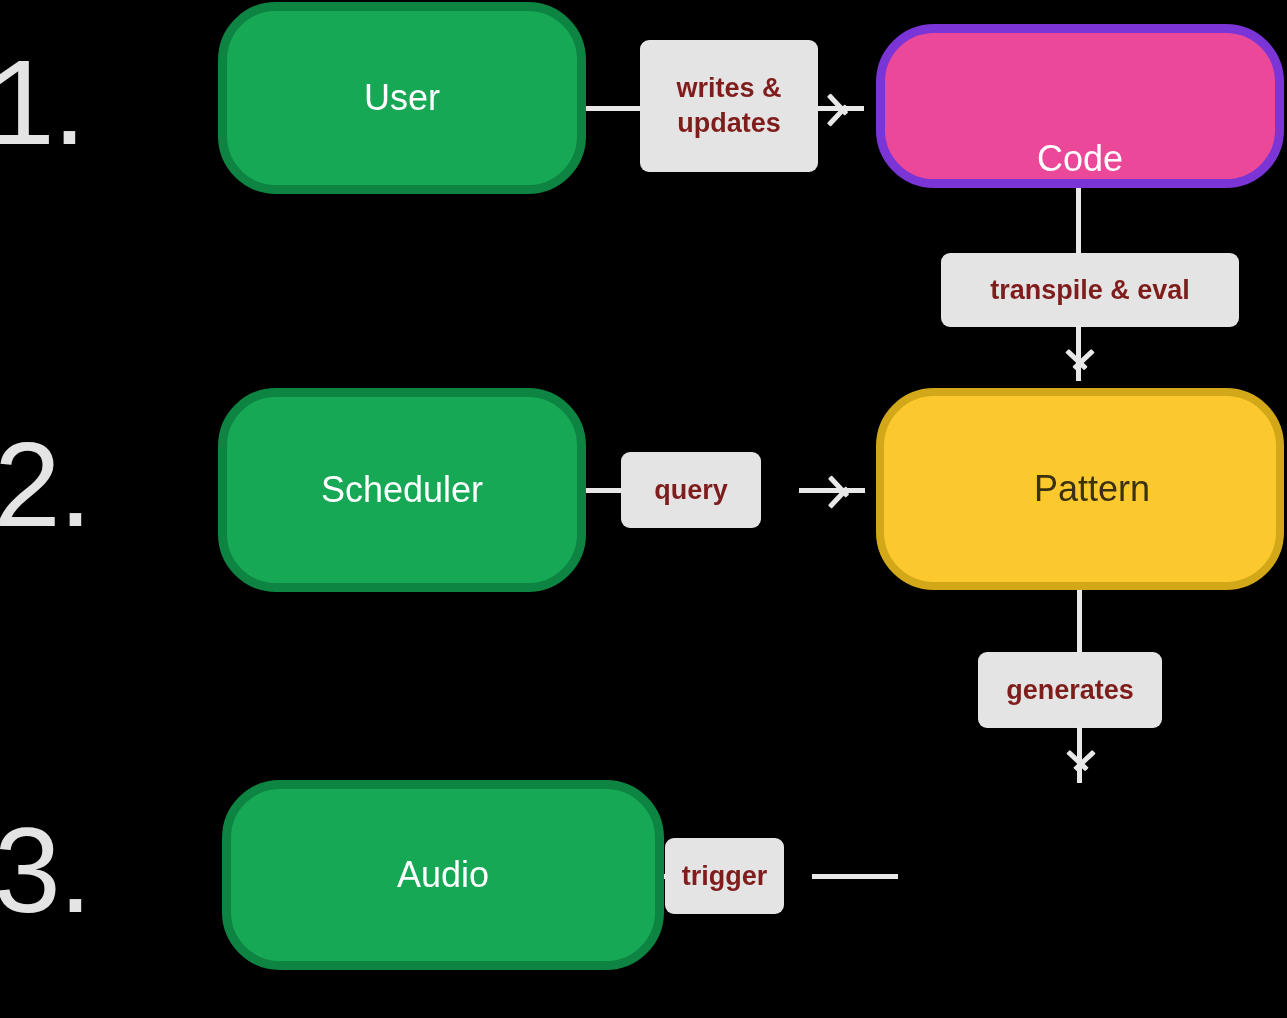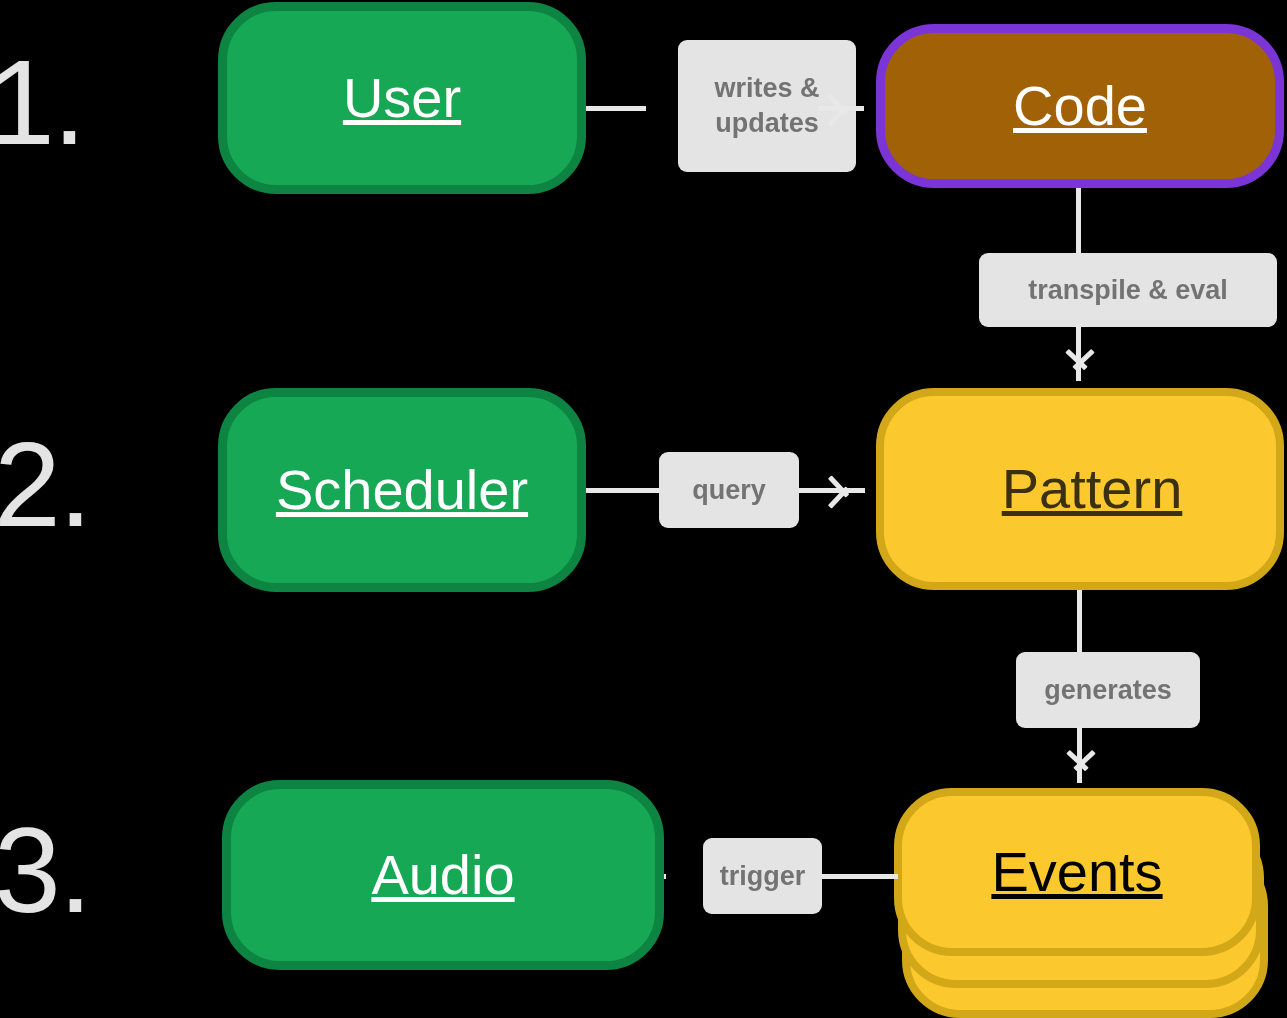--- a/index.html
+++ b/index.html
@@ -38,37 +38,37 @@
     border-radius: 58px;
     border-style: solid;
     display: flex;
     align-items: center;
     justify-content: center;
     text-align: center;
   }
   .node-label {
     font-family: "Liberation Sans", sans-serif;
     font-weight: 400;
-    font-size: 56px;
+    font-size: 36px;
     line-height: 1.1;
     letter-spacing: 0px;
-    text-decoration: underline;
   }
 
   .node.green {
     background: #16a854;
     border-color: #0d8442;
     border-width: 9px;
   }
   .node.green .node-label { color: #ffffff; }
 
   .node.purple {
-    background: #a16207;
+    background: #ec4899;
     border-color: #7b34d6;
     border-width: 9px;
+    align-items: flex-end;
   }
   .node.purple .node-label { color: #ffffff; }
 
   .node.yellow {
     background: #fbc92e;
     border-color: #d2a818;
     border-width: 8px;
   }
   .node.yellow .node-label { color: #3b3012; }
 
@@ -122,32 +122,31 @@
   
   .arrow.down i:nth-child(1)  { width: 26px; height: 5px; top: 14px; left: -2px; transform: rotate(43deg);  transform-origin: 100% 50%; }
   .arrow.down i:nth-child(2)  { width: 26px; height: 5px; top: 14px; left: 12px; transform: rotate(-43deg); transform-origin: 0% 50%; }
 
   
   .edge-label {
     position: absolute;
     box-sizing: border-box;
     background: #e4e4e4;
     border-radius: 9px;
-    color: #737373;
+    color: #7f1d1d;
     font-family: "Liberation Sans", sans-serif;
     font-weight: bold;
     font-size: 27px;
     line-height: 1.28;
     display: flex;
     align-items: center;
     justify-content: center;
     text-align: center;
     white-space: pre-line;
     padding: 4px 14px;
-    margin-left: 38px;
   }
 </style>
 </head>
 <body>
 
 <div id="stage">
 
   <div class="step-num" style="left:-12px; top:42px;">1.</div>
   <div class="step-num" style="left:-6px; top:424px;">2.</div>
   <div class="step-num" style="left:-6px; top:810px;">3.</div>
@@ -206,27 +205,20 @@
 
   <div class="edge-label" style="left:978px; top:652px; width:184px; height:76px;">generates</div>
 
   <div class="line-v" style="left:1077px; top:726px; width:5px; height:57px;"></div>
 
   <div class="arrow down" style="left:1063px; top:753px;">
       <i></i>
       <i></i>
     </div>
 
-  <div class="stack" style="left:894px; top:788px; width:374px; height:230px;">
-    <div class="layer" style="left:8px; top:60px; width:366px; height:170px;"></div>
-    <div class="layer" style="left:4px; top:32px; width:366px; height:168px;"></div>
-    <div class="layer top" style="left:0px; top:0px; width:366px; height:168px;">
-      <span class="node-label">Events</span>
-    </div>
-  </div>
 
   <div class="line-h" style="left:812px; top:874px; width:86px;"></div>
 
   <div class="edge-label" style="left:665px; top:838px; width:119px; height:76px;">trigger</div>
 
   <div class="line-h" style="left:604px; top:874px; width:62px;"></div>
 
   <div class="arrow left" style="left:592px; top:857px;">
       <i></i>
       <i></i>

